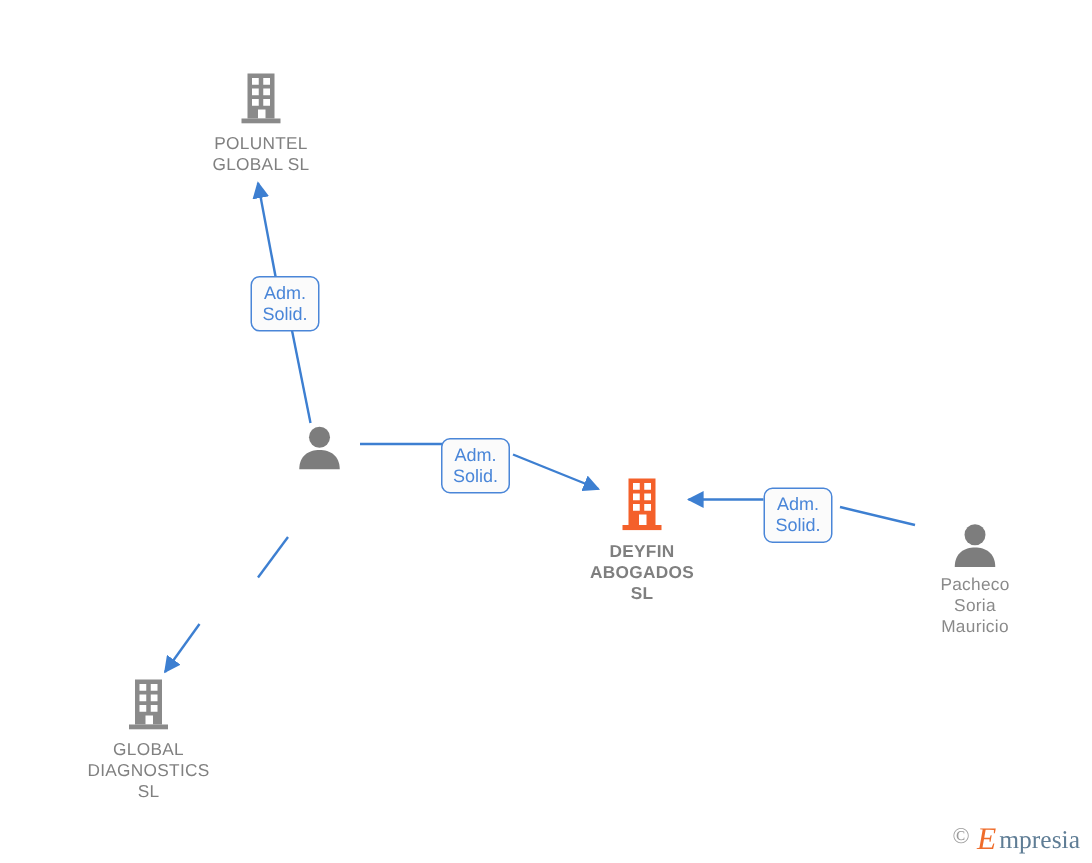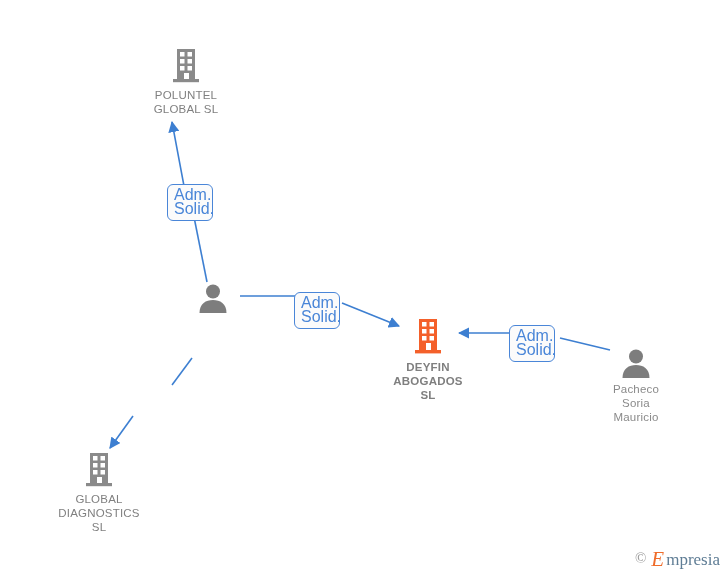--- a/index.html
+++ b/index.html
@@ -52,21 +52,21 @@
   .node-label.person {
     color: #8a8a8a;
   }
   .edge-label {
     position: absolute;
     box-sizing: border-box;
     border: 1.4px solid #4a86d8;
     border-radius: 6px;
     background: #fbfbfb;
     color: #4a86d8;
-    font-size: 16px;
+    font-size: 12px;
     line-height: 14px;
     text-align: center;
     padding: 3px 6px 4px 6px;
     white-space: pre-line;
   }
   .logo {
     position: absolute;
     right: 8px;
     bottom: 6px;
     display: flex;
@@ -123,21 +123,21 @@
       <path d="M 610 350 L 560 338" stroke="#3d7fd1" stroke-width="1.6" fill="none"></path>
       <path d="M 509 333 L 459 333" stroke="#3d7fd1" stroke-width="1.6" fill="none" marker-end="url(#arrow)"></path>
     </g>
 
     <g>
       <path d="M 192 358 L 172 385" stroke="#3d7fd1" stroke-width="1.6" fill="none"></path>
       <path d="M 133 416 L 110 448" stroke="#3d7fd1" stroke-width="1.6" fill="none" marker-end="url(#arrow)"></path>
     </g>
   </svg>
 
-  <div class="node" style="left:116px; top:48px;">
+  <div class="node" style="left:104px; top:48px;">
     <span class="node-icon">
       <svg width="30" height="36" viewBox="0 0 30 36" xmlns="http://www.w3.org/2000/svg">
         <rect x="6" y="1" width="18" height="30" fill="#8a8a8a"></rect>
         <rect x="9" y="4" width="4.5" height="4.5" fill="#ffffff"></rect>
         <rect x="16.5" y="4" width="4.5" height="4.5" fill="#ffffff"></rect>
         <rect x="9" y="11" width="4.5" height="4.5" fill="#ffffff"></rect>
         <rect x="16.5" y="11" width="4.5" height="4.5" fill="#ffffff"></rect>
         <rect x="9" y="18" width="4.5" height="4.5" fill="#ffffff"></rect>
         <rect x="16.5" y="18" width="4.5" height="4.5" fill="#ffffff"></rect>
         <rect x="13" y="25" width="5" height="6" fill="#ffffff"></rect>
@@ -169,21 +169,21 @@
         <rect x="16.5" y="18" width="4.5" height="4.5" fill="#ffffff"></rect>
         <rect x="13" y="25" width="5" height="7" fill="#ffffff"></rect>
         <rect x="2" y="32" width="26" height="3.4" fill="#f4602a"></rect>
       </svg>
     </span>
     <span class="node-label focus">DEYFIN
 ABOGADOS
 SL</span>
   </div>
 
-  <div class="node" style="left:566px; top:348px;">
+  <div class="node" style="left:580px; top:348px;">
     <span class="node-icon">
       <svg width="32" height="30" viewBox="0 0 32 30" xmlns="http://www.w3.org/2000/svg">
         <circle cx="16" cy="8.5" r="7" fill="#7d7d7d"></circle>
         <path d="M 2.5 30 C 2.5 20.5 9 17 16 17 C 23 17 29.5 20.5 29.5 30 Z" fill="#7d7d7d"></path>
       </svg>
     </span>
     <span class="node-label person">Pacheco
 Soria
 Mauricio</span>
   </div>

